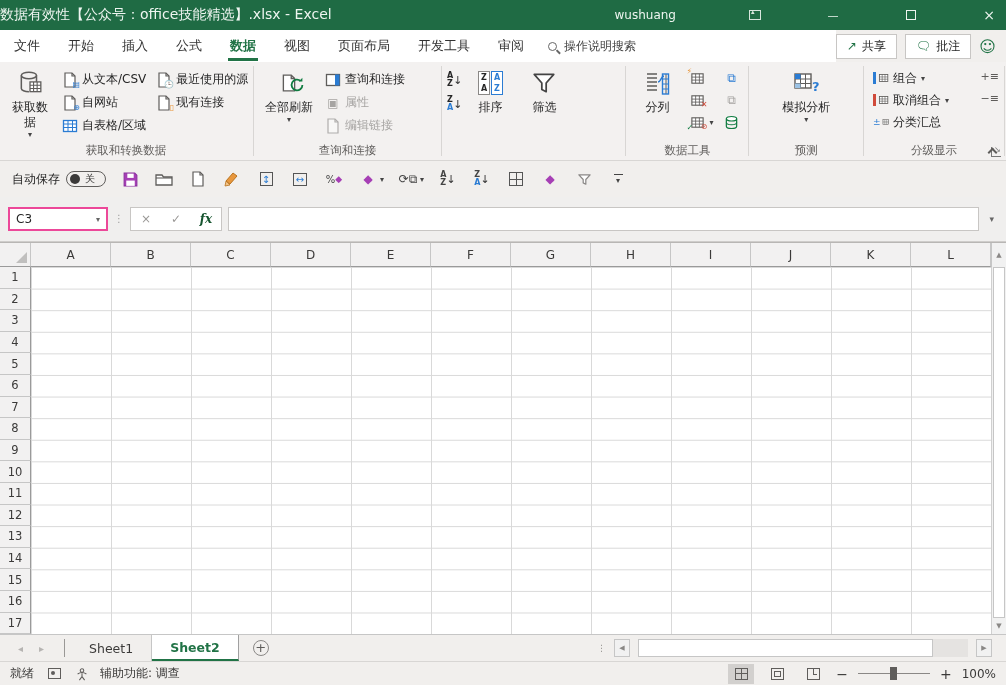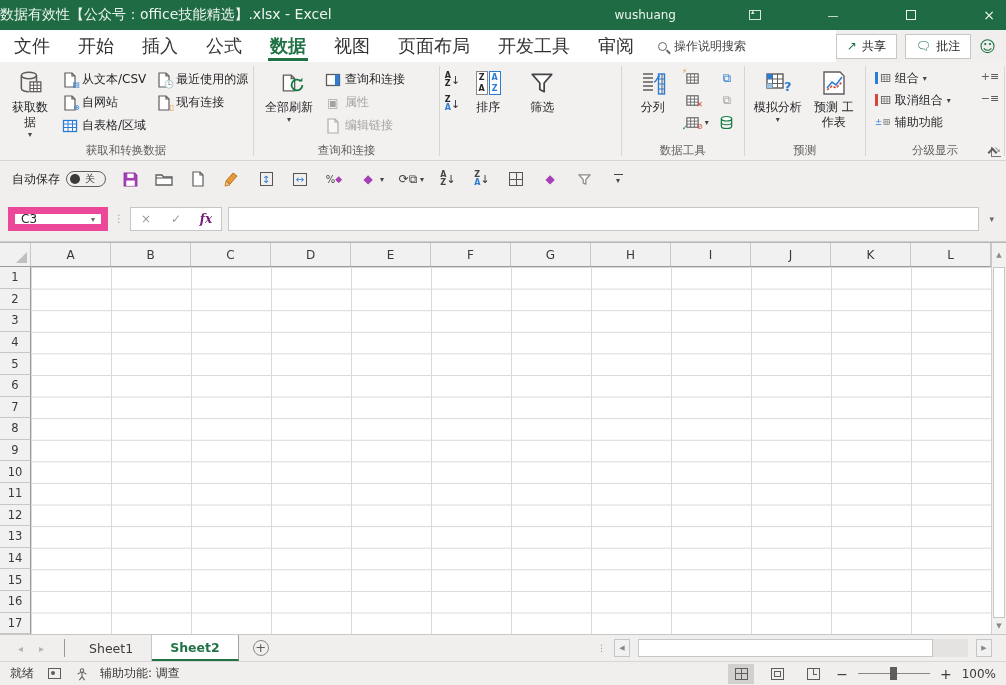--- a/index.html
+++ b/index.html
@@ -12,21 +12,21 @@
   .titlebar .title { position:absolute; left:0; right:0; text-align:left; font-size:14px; pointer-events:none; }
   .titlebar .tb-right { margin-left:auto; display:flex; align-items:center; height:100%; z-index:2;gap:44px; }
   .tb-user { margin-right:18px; font-size:12px; }
   .tb-btn { width:34px; height:100%; display:flex; align-items:center; justify-content:center; color:#eef5f0; font-size:13px; }
   .ribbon-opts { width:12px; height:10px; border:1px solid #d7e6dd; position:relative; }
   .ribbon-opts:after { content:"▴"; position:absolute; left:1px; top:-3px; font-size:7px; color:#d7e6dd; }
   .maxbox { width:10px; height:10px; border:1px solid #eef5f0; }
 
   
   .tabrow { height:32px; background:#ffffff; display:flex; align-items:stretch; flex:none; border-bottom:0; }
-  .rtab { padding:0 14px; display:flex; align-items:center; font-size:18px; color:#333; position:relative; }
+  .rtab { padding:0 14px; display:flex; align-items:center; font-size:13px; color:#333; position:relative; }
   .rtab.active { color:#217346; font-weight:bold; }
   .rtab.active:after { content:""; position:absolute; left:12px; right:12px; bottom:1px; height:3px; background:#217346; }
   .search-box { display:flex; align-items:center; gap:7px; padding:0 10px; color:#444; }
   .mag { width:9px; height:9px; border:1.5px solid #666; border-radius:50%; position:relative; display:inline-block; }
   .mag:after { content:""; position:absolute; width:5px; height:1.5px; background:#666; transform:rotate(45deg); left:7px; top:8px; }
   .tabrow-right { margin-left:auto; display:flex; align-items:center; gap:8px; padding-right:10px; background:#f1efed; }
   .pillbtn { display:flex; align-items:center; gap:5px; background:#fff; border:1px solid #c8c6c4; padding:3px 10px; color:#262626; }
   .pillbtn .g { color:#217346; }
   .smiley { color:#217346; font-size:16px; }
 
@@ -59,26 +59,26 @@
   .qat { height:36px; background:#f1efed; display:flex; align-items:center; gap:14px; padding:0 12px; flex:none; }
   .toggle { display:flex; align-items:center; gap:6px; }
   .pill { width:40px; height:16px; border:1px solid #605e5c; border-radius:9px; display:flex; align-items:center; padding:0 3px; gap:5px; background:#f1efed; }
   .pill .knob { width:10px; height:10px; border-radius:50%; background:#3b3a39; }
   .pill .state { font-size:10px; color:#3b3a39; }
   .qicon { width:20px; height:20px; display:flex; align-items:center; justify-content:center; color:#444; position:relative; }
   .qgroup { display:flex; align-items:center; gap:2px; }
 
   
   .fbar { height:45px; background:#f0efee; border-bottom:1px solid #cfcdcb; display:flex; align-items:center; padding:6px 8px; gap:6px; flex:none; }
-  .namebox { width:100px; height:24px; background:#fff; border:7px solid #ec4899; display:flex; align-items:center; padding:0 6px; }
+  .namebox { width:100px; height:24px; background:#fff; border:2px solid #ec4899; display:flex; align-items:center; padding:0 6px; }
   .namebox .nb-dd { margin-left:auto; color:#666; font-size:8px; }
   .vdots { color:#a0a0a0; letter-spacing:0; font-size:10px; line-height:0.6; display:flex; flex-direction:column; align-items:center; }
   .fx-controls { height:24px; background:#fff; border:1px solid #c8c6c4; display:flex; align-items:center; }
   .fx-controls span { width:30px; text-align:center; color:#9a9896; }
-  .fx-controls .fx { color:#701a75; font-family:"DejaVu Serif","Liberation Serif",serif; font-style:italic; font-weight:bold; }
+  .fx-controls .fx { color:#14532d; font-family:"DejaVu Serif","Liberation Serif",serif; font-style:italic; font-weight:bold; }
   .finput { flex:1; height:24px; background:#fff; border:1px solid #c8c6c4; }
   .fchev { color:#666; font-size:9px; padding:0 4px; }
 
   
   .colheaders { height:25px; display:flex; flex:none; background:#f2f1f1; border-top:1px solid #b8b6b4; }
   .corner { width:31px; border-right:1px solid #c6c6c6; border-bottom:1px solid #9a9a9a; position:relative; background:#f2f1f1; }
   .corner:after { content:""; position:absolute; right:3px; bottom:3px; border-left:11px solid transparent; border-bottom:11px solid #c0bfbe; }
   .colh { width:80px; border-right:1px solid #c6c6c6; border-bottom:1px solid #9a9a9a; display:flex; align-items:center; justify-content:center; color:#3b3a39; font-size:12px; }
   .vtop { width:15px; background:#f1f1f1; border-left:1px solid #c6c6c6; display:flex; align-items:center; justify-content:center; color:#8a8886; font-size:7px; }
   .gridzone { flex:1; display:flex; min-height:0; }
@@ -468,28 +468,20 @@
       <div class="rgroup-body" style="justify-content:center">
         <div class="bigbtn" style="width:58px">
           <span class="bicon">
               <svg width="26" height="26">
                 <use href="#sym-whatif"></use>
               </svg>
             </span>
           <span>模拟分析</span>
           <span class="dd">▾</span>
         </div>
-        <div class="bigbtn" style="width:50px">
-          <span class="bicon">
-              <svg width="26" height="26">
-                <use href="#sym-chart"></use>
-              </svg>
-            </span>
-          <span>预测 工作表</span>
-        </div>
       </div>
       <div class="rgroup-label">预测</div>
     </div>
     <div class="gdivider"></div>
 
     <div class="rgroup" style="width:146px;position:relative">
       <div class="rgroup-body" style="flex-direction:column;gap:2px;align-items:flex-start;padding-top:4px">
         <div style="display:flex;width:100%">
           <div class="smallbtn" style="height:20px">
             <span class="i16">
@@ -516,21 +508,21 @@
           </div>
           <div class="mini" style="margin-left:auto">−≡</div>
         </div>
         <div class="smallbtn" style="height:20px">
           <span class="i16">
               <span style="color:#2b7cd3;font-size:9px;margin-right:1px">±</span>
               <svg width="12" height="14">
                 <use href="#sym-minitable"></use>
               </svg>
             </span>
-          <span>辅助功能</span>
+          <span>分类汇总</span>
         </div>
       </div>
       <div class="rgroup-label">分级显示</div>
       <span class="dlauncher"></span>
     </div>
     <div class="gdivider"></div>
 
     <span class="collapse-chev"><span class="chev-up"></span></span>
   </div>
 

